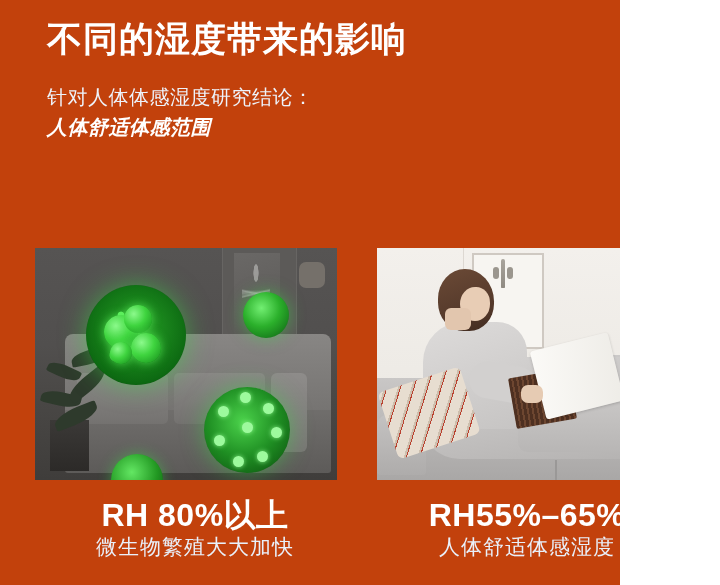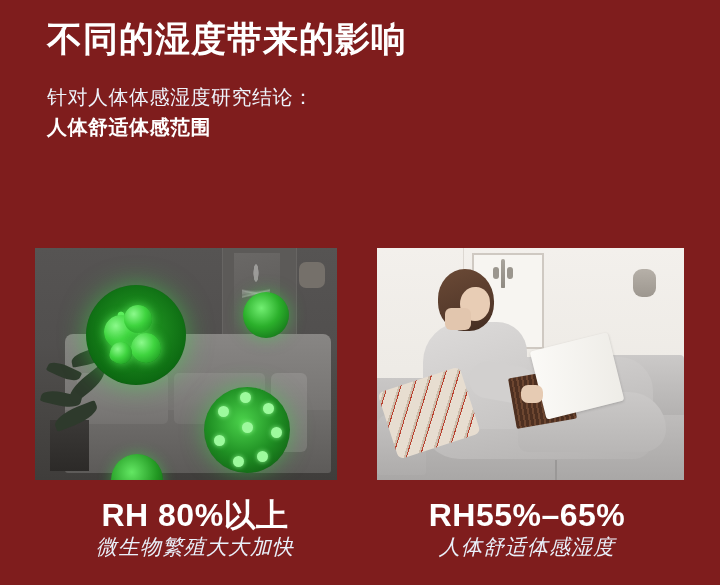--- a/index.html
+++ b/index.html
@@ -8,23 +8,23 @@
   }
   body {
     width: 720px;
     height: 585px;
     overflow: hidden;
     font-family: "Liberation Sans", "DejaVu Sans", sans-serif;
   }
 
   .poster {
     position: relative;
-    width: 720px;
+    width: 620px;
     height: 585px;
-    background: #7f1d1d;
+    background: #c2410c;
     overflow: hidden;
   }
 
   
   .headline {
     position: absolute;
     left: 47px;
     top: 18px;
     font-size: 35px;
     font-weight: bold;
@@ -39,21 +39,21 @@
     left: 47px;
     top: 82px;
     color: #eef3fb;
     font-size: 20px;
     line-height: 30px;
     letter-spacing: 0.5px;
     white-space: nowrap;
   }
   .body-copy .line { display: block; }
   .body-copy .strong { font-weight: bold; color: #ffffff; }
-  .body-copy .line.bold { font-weight: bold; color: #ffffff; }
+  .body-copy .line.bold { font-weight: bold; color: #ffffff; font-style: italic; }
 
   
   .photos {
     position: absolute;
     left: 0;
     top: 248px;
     width: 720px;
     height: 234px;
   }
 
@@ -389,21 +389,20 @@
     letter-spacing: 0.5px;
     line-height: 34px;
     white-space: nowrap;
   }
   .caption-sub {
     font-size: 21px;
     color: #e9f0fa;
     letter-spacing: 1px;
     line-height: 30px;
     white-space: nowrap;
-    font-style: italic;
   }
 </style>
 </head>
 <body>
 
 <div class="poster">
 
   <div class="headline">不同的湿度带来的影响</div>
 
   <div class="body-copy">

